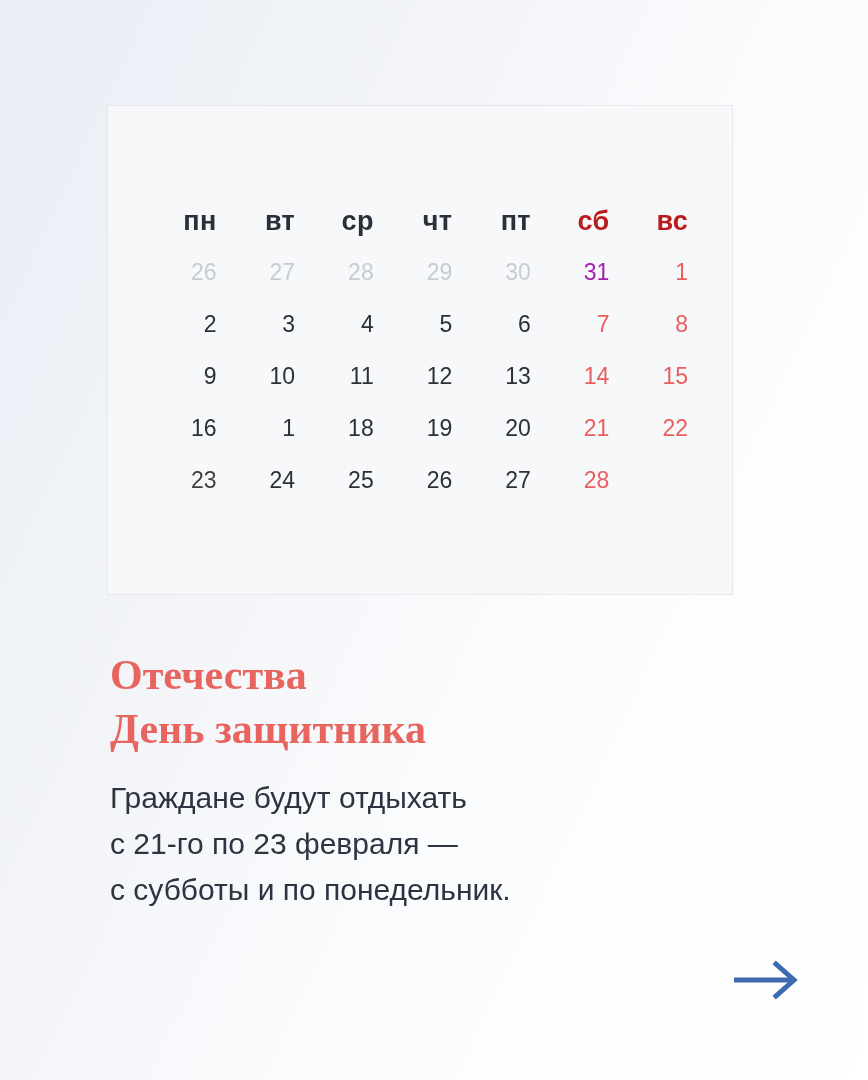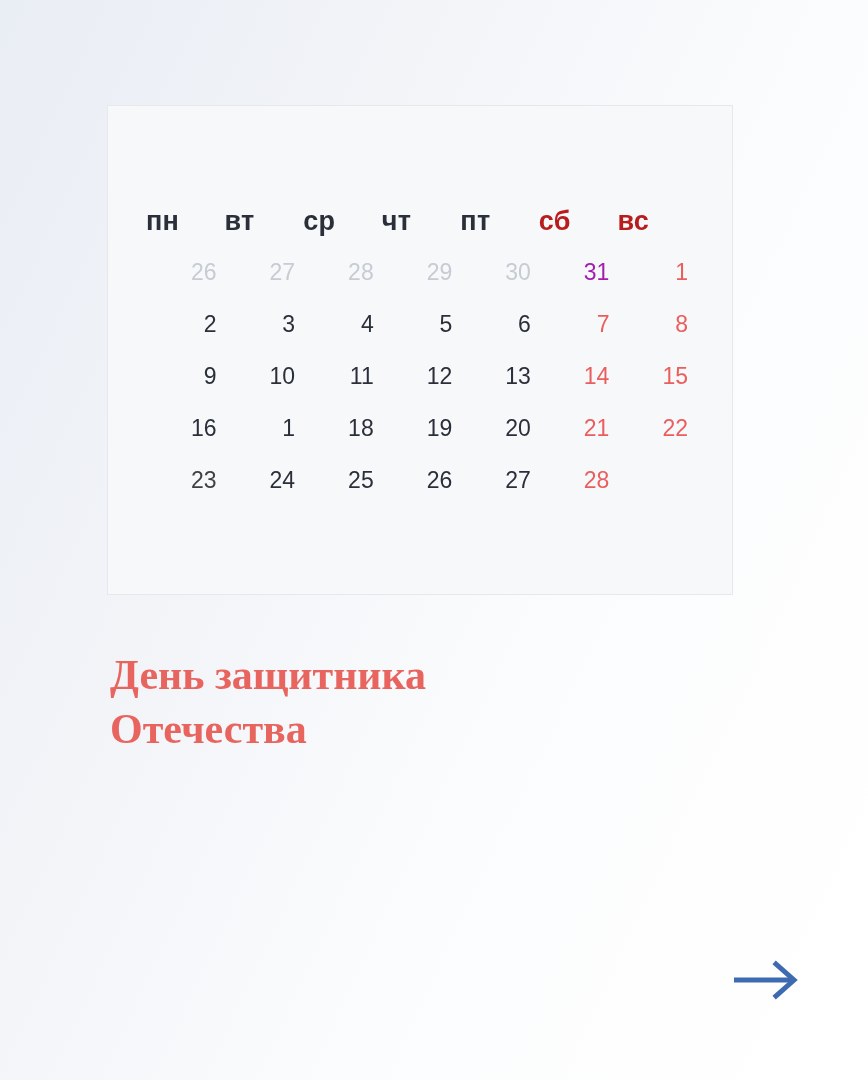--- a/index.html
+++ b/index.html
@@ -45,20 +45,21 @@
     position: absolute;
     left: 38px;
     top: 100px;
     width: 550px;
     display: grid;
     grid-template-columns: repeat(7, 1fr);
     row-gap: 18px;
   }
 
   .dow {
+    text-align: right;
     padding-right: 8px;
     font-size: 27px;
     font-weight: bold;
     color: #2b2f3a;
     letter-spacing: 0.3px;
   }
   .dow.weekend {
     color: #b91c1c;
   }
 
@@ -153,24 +154,29 @@
         <div class="day">24</div>
         <div class="day">25</div>
         <div class="day">26</div>
         <div class="day">27</div>
         <div class="day weekend">28</div>
         <div class="day empty"></div>
       </div>
   </div>
 
   <div class="headline">
+    <div>Отечества</div>
     <div>День защитника</div>
-    <div>Отечества</div>
   </div>
 
+  <div class="body-text">
+    <div>Граждане будут отдыхать</div>
+    <div>с 21-го по 23 февраля —</div>
+    <div>с субботы и по понедельник.</div>
+  </div>
 
   <div class="arrow">
     <svg width="70" height="44" viewBox="0 0 70 44" aria-hidden="true">
       <line x1="2" y1="22" x2="60" y2="22" stroke="#3d6ab0" stroke-width="5"></line>
       <polyline points="44,6 62,22 44,38" fill="none" stroke="#3d6ab0" stroke-width="5" stroke-linecap="square"></polyline>
     </svg>
   </div>
 
 </div>
 

